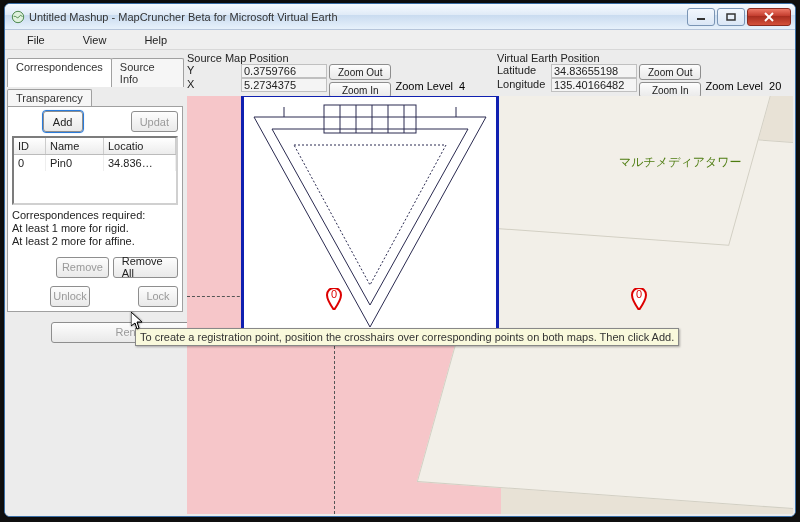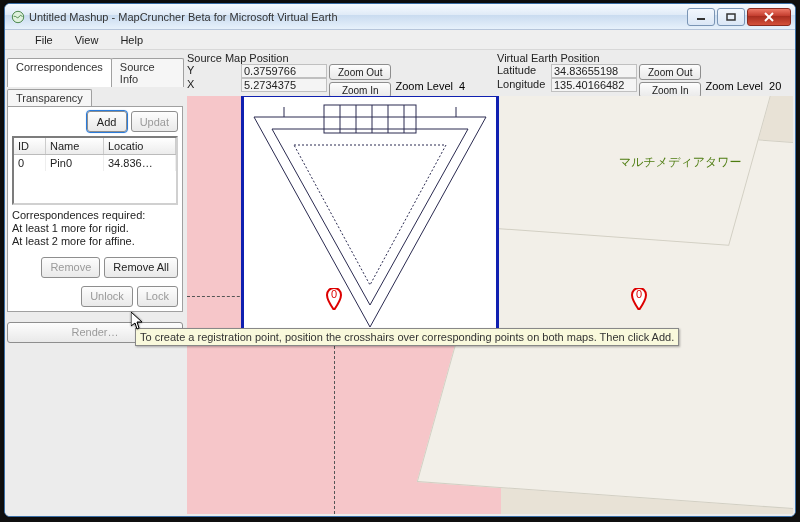--- a/index.html
+++ b/index.html
@@ -5,38 +5,38 @@
   * { box-sizing: border-box; margin: 0; padding: 0; font-family: "Segoe UI", Tahoma, sans-serif; font-size: 11px; }
   body { background: #111; width: 800px; height: 522px; overflow: hidden; }
   .window { position: relative; width: 792px; height: 514px; margin: 3px 4px; border: 1px solid #3a6ea5; border-radius: 6px; background: #fff; box-shadow: 0 0 6px rgba(0,0,0,.6); overflow: hidden; }
   .titlebar { height: 26px; background: linear-gradient(#f7fbff,#dfeaf7 45%,#cadcf0 46%,#e7f1fb); display: flex; align-items: center; padding: 0 4px 0 6px; border-bottom: 1px solid #b6c5da; }
   .titlebar .icon { width: 14px; height: 14px; margin-right: 4px; }
   .titlebar .icon svg { display:block; }
   .title { color: #333; white-space: nowrap; }
   .win-buttons { margin-left: auto; display: flex; gap: 0; }
   .win-btn { width: 28px; height: 18px; border: 1px solid #7a95b5; border-radius: 3px; margin-left: 2px; display:flex; align-items:center; justify-content:center; background: linear-gradient(#f3f7fd,#dbe7f6); font-size: 10px; color:#333; }
   .win-btn.close { width: 44px; background: linear-gradient(#ee7766,#c13a2b 45%,#a82d1f 46%,#d4513b); color:#fff; border-color:#8a2a1e; }
-  .menubar { height: 20px; background: #efefef; border-bottom: 1px solid #d8d8d8; display:flex; align-items:center; padding: 0 20px; gap: 2px; }
+  .menubar { height: 20px; background: #efefef; border-bottom: 1px solid #d8d8d8; display:flex; align-items:center; padding: 0 12px; gap: 18px; }
   .menubar span { padding: 2px 10px; color:#222; }
   .client { position: relative; height: calc(100% - 46px); background: #ececec; }
 
   .sidebar { position:absolute; left:2px; top:2px; width:176px; height: calc(100% - 4px); }
   .group { background:#f0f0f0; border:1px solid #d0d0d0; border-radius:2px; padding:3px 4px 4px 4px; margin-bottom:4px; }
   .group-title { font-size: 11px; color:#222; margin-bottom:2px; }
   .treebox { background:#fff; border:1px solid #7f9db9; height: 144px; padding:2px; font-size:11px; color:#222; }
   .tree-item { display:flex; align-items:center; gap:2px; }
   .tree-indent { display:inline-block; width:14px; }
   .tree-toggle { width:9px;height:9px;border:1px solid #888;display:inline-flex;align-items:center;justify-content:center;font-size:8px;line-height:1;}
   .tabs { display:flex; margin-top:6px; }
   .tab { border:1px solid #a0a0a0; border-bottom:none; background:#f6f6f6; padding:2px 8px; margin-right:-1px; border-radius:2px 2px 0 0; color:#333; }
   .tab.active { background:#fff; position:relative; z-index:2; }
   .tabpanel { background:#fff; border:1px solid #a0a0a0; padding:4px; position:relative; min-height:180px; }
   .btnrow { display:flex; justify-content:flex-end; gap:4px; margin-bottom:4px; }
   .btn { border:1px solid #8e8e8e; background: linear-gradient(#fdfdfd,#e9e9e9); border-radius:3px; height:21px; padding:0 8px; display:inline-flex; align-items:center; justify-content:center; color:#222; min-width:40px; }
-  .btn.disabled { color:#9a9a9a; }
+  .btn.disabled { color:#9a9a9a;margin-left:44px; }
   .btn.highlight { outline:1px solid #2b7bd9; box-shadow:0 0 2px #2b7bd9; }
   .table { width:100%; border:2px inset #d0d0d0; background:#fff; }
   .table-header { display:flex; background:linear-gradient(#fff,#ececec); border-bottom:1px solid #bbb; }
   .table-header div { padding:2px 4px; border-right:1px solid #ccc; font-size:11px; color:#222; }
   .col-id { width:32px; } .col-name { width:58px; } .col-loc { flex:1; }
   .table-row { display:flex; background:#fff; color:#222;}
   .table-row div { padding:2px 4px; border-right:1px solid #eee; font-size:11px; overflow:hidden; white-space:nowrap;}
   .table-body { height:48px; overflow:hidden; }
   .req-text { font-size:11px; color:#222; margin-top:4px; line-height:1.2; }
   .pairbtns { display:flex; gap:4px; justify-content:flex-end; margin-top:8px; }

